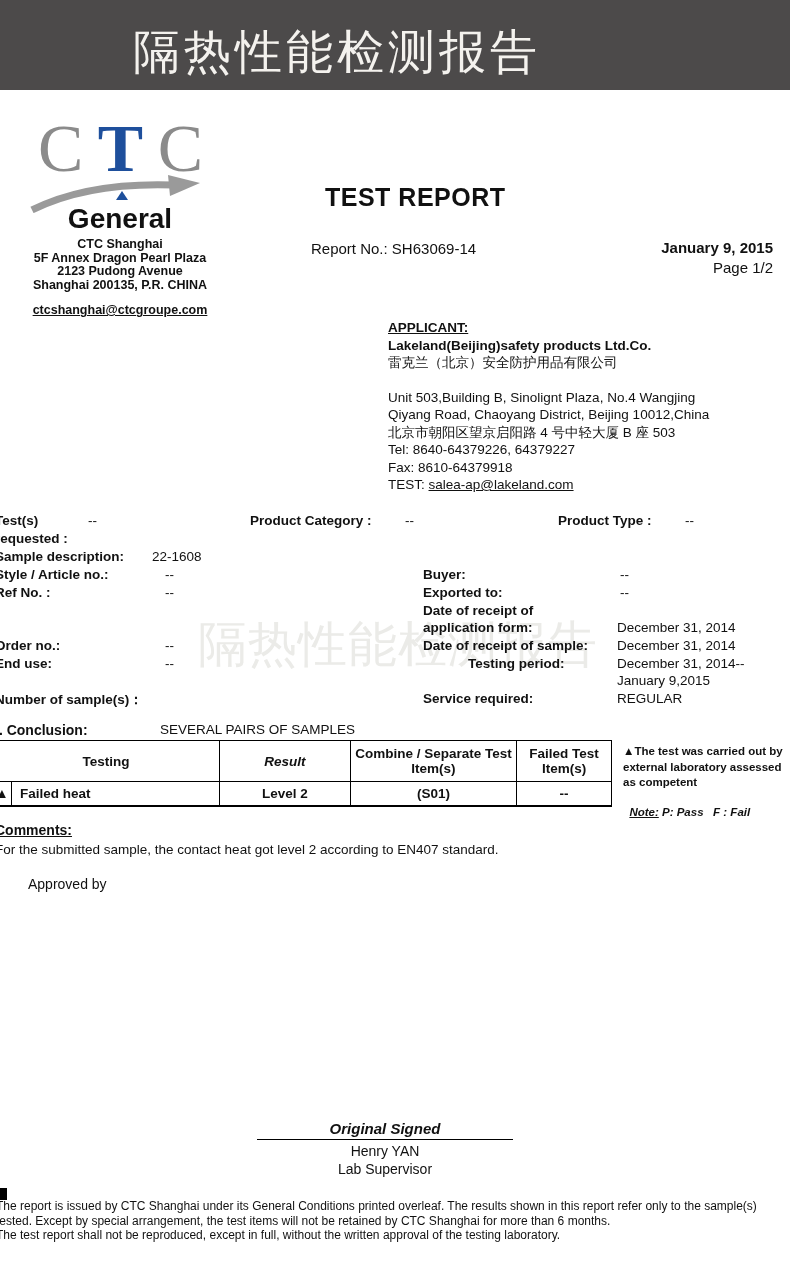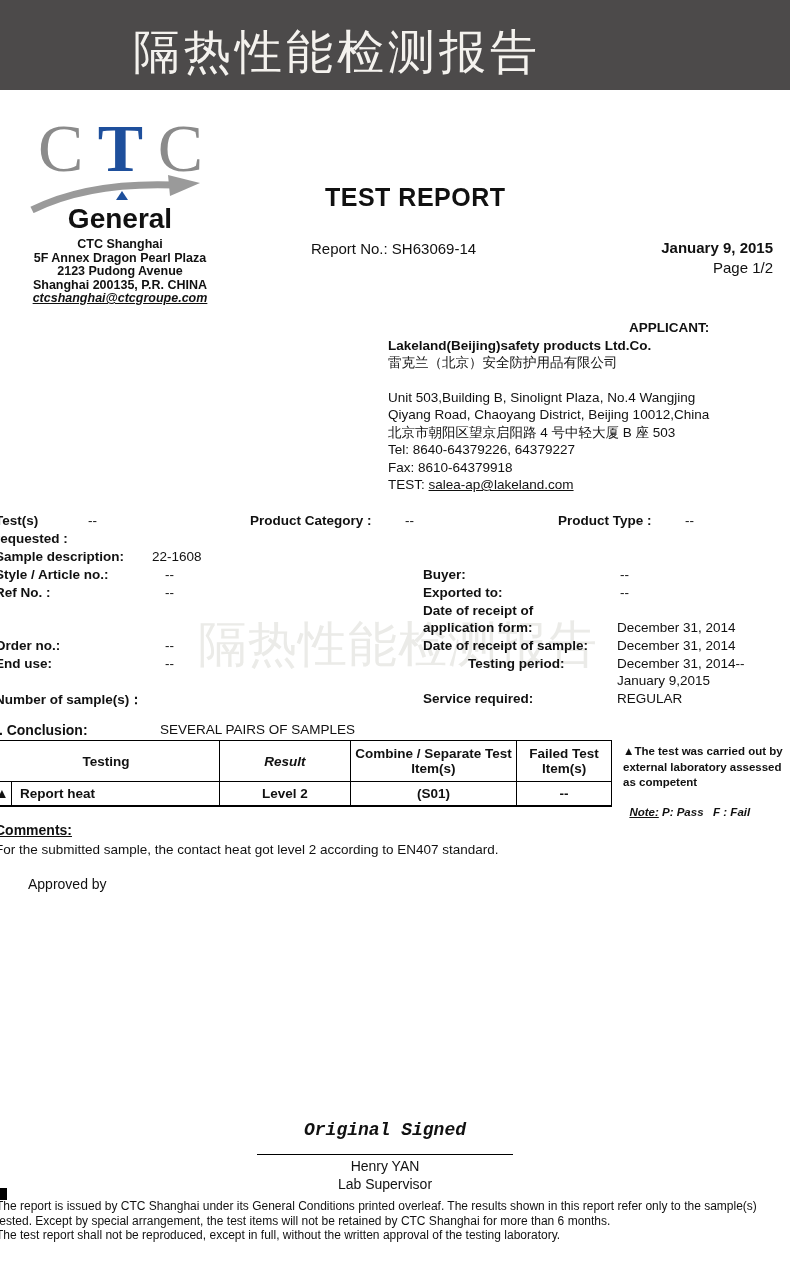--- a/index.html
+++ b/index.html
@@ -23,29 +23,29 @@
   
   .logo-letters{left:38px;top:112px;width:165px;display:flex;justify-content:space-between;
     font-family:"Liberation Serif","DejaVu Serif",serif;font-size:68px;line-height:72px;z-index:2;}
   .logo-letters .c{color:var(--color-logo_gray,#8b8b8b);}
   .logo-letters .t{color:var(--color-logo_blue,#1e4f9c);font-weight:bold;}
   .logo-arrow{left:28px;top:168px;z-index:1;}
   .logo-tri{left:116px;top:191px;width:0;height:0;border-left:6px solid transparent;
     border-right:6px solid transparent;border-bottom:9px solid var(--color-logo_blue,#1e4f9c);}
   .logo-city{left:35px;top:203px;width:170px;text-align:center;font-size:28px;font-weight:bold;letter-spacing:0px;}
   .logo-addr{left:10px;top:238px;width:220px;text-align:center;font-size:12.5px;font-weight:bold;line-height:13.5px;}
-  .logo-addr .email{text-decoration:underline;display:inline-block;margin-top:0;font-style:italic;}
+  .logo-addr .email{text-decoration:underline;display:inline-block;margin-top:12px;}
   
   .report-title{left:325px;top:183px;font-size:25px;font-weight:bold;letter-spacing:0.5px;}
   .report-no{left:311px;top:240px;font-size:15px;}
   .report-date{right:17px;top:239px;font-size:15px;font-weight:bold;}
   .report-page{right:17px;top:259px;font-size:15px;}
   
   .applicant{left:388px;top:319px;font-size:13.5px;line-height:17.5px;z-index:2;}
-  .applicant .h{font-weight:bold;text-align:right;}
+  .applicant .h{font-weight:bold;text-decoration:underline;}
   .applicant .b{font-weight:bold;}
   .applicant .gap{height:17px;}
   .applicant .email{text-decoration:underline;}
   
   .lbl{font-size:13.5px;font-weight:bold;white-space:nowrap;z-index:2;}
   .val{font-size:13.5px;white-space:nowrap;z-index:2;}
   
   .concl-h{left:-5px;top:722px;font-size:14px;font-weight:bold;z-index:2;}
   .ctable{left:-8px;top:740px;width:620px;border:1px solid #000;border-bottom-width:2px;
     border-collapse:collapse;z-index:2;background:transparent;}
@@ -60,22 +60,22 @@
   .ctable .c4{width:86px;}
   .side-note{left:623px;top:744px;width:162px;font-size:11.5px;font-weight:bold;line-height:15.5px;z-index:2;}
   .note-line{left:623px;top:794px;font-size:11.5px;font-weight:bold;font-style:italic;white-space:pre;z-index:2;}
   .note-line .u{text-decoration:underline;}
   
   .comments-h{left:-5px;top:822px;font-size:14px;font-weight:bold;text-decoration:underline;}
   .comments-t{left:-5px;top:842px;font-size:13.5px;}
   .approved{left:12px;top:876px;width:776px;text-align:left;font-size:14px;margin-left:16px;}
   
   .sig{left:257px;top:1120px;width:256px;text-align:center;}
-  .sig .signed{font-size:18px;font-weight:bold;font-style:italic;border-bottom:1.5px solid #000;
-    padding-bottom:14px;display:block;font-family:Liberation Mono, monospace;}
+  .sig .signed{font-size:15px;font-weight:bold;font-style:italic;border-bottom:1.5px solid #000;
+    padding-bottom:2px;display:block;}
   .sig .name{font-size:14px;margin-top:3px;}
   .sig .title{font-size:14px;margin-top:2px;}
   
   .edge-mark{left:0;top:1188px;width:7px;height:12px;background:#000;}
   .footer{left:-4px;top:1199px;width:796px;font-size:12px;line-height:14.5px;}
 </style>
 </head>
 <body>
 
 <div class="abs banner">
@@ -170,21 +170,21 @@
 <table class="abs ctable">
   <tbody>
       <tr class="hrow">
     <td colspan="2">Testing</td>
     <td class="c2">Result</td>
     <td class="c3">Combine / Separate Test Item(s)</td>
     <td class="c4">Failed Test Item(s)</td>
   </tr>
   <tr class="drow">
     <td class="marker">▲</td>
-    <td class="testing-cell">Report heat</td>
+    <td class="testing-cell">Failed heat</td>
     <td>Level 2</td>
     <td>(S01)</td>
     <td>--</td>
   </tr>
 </tbody>
   </table>
 
 <div class="abs side-note">▲The test was carried out by external laboratory assessed as competent</div>
 <div class="abs note-line">
   <span class="u">Note:</span><span> P: Pass   F : Fail</span>

